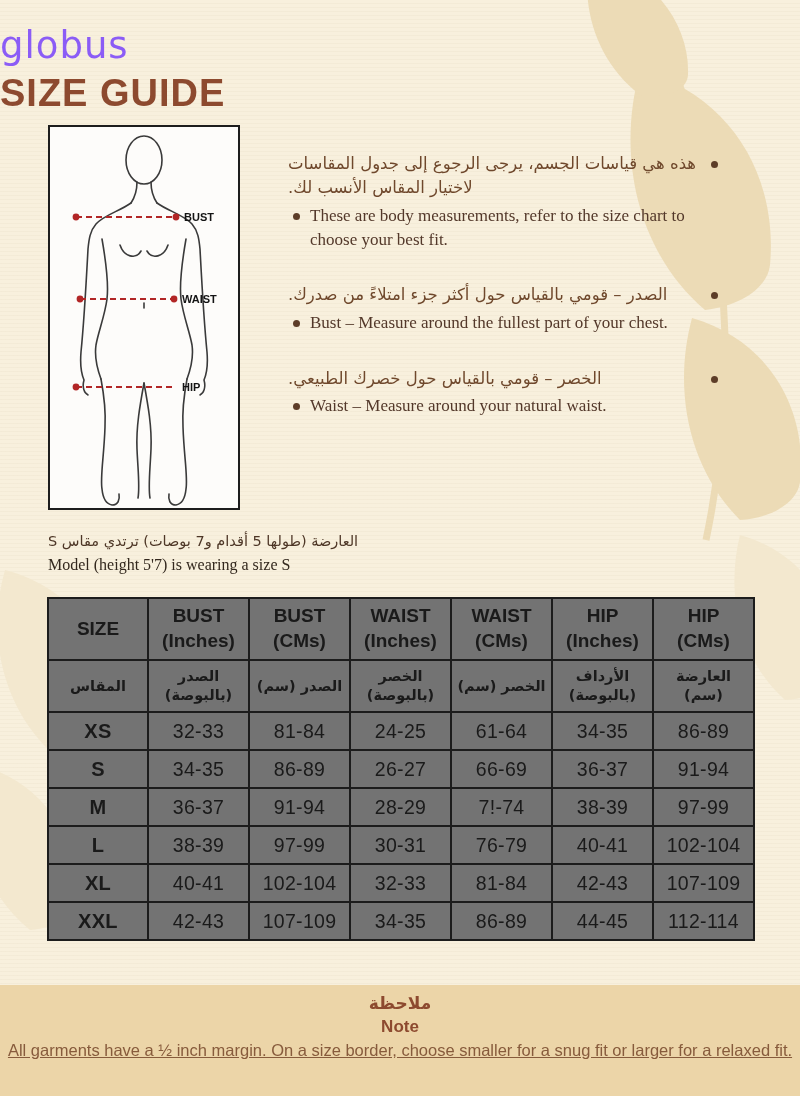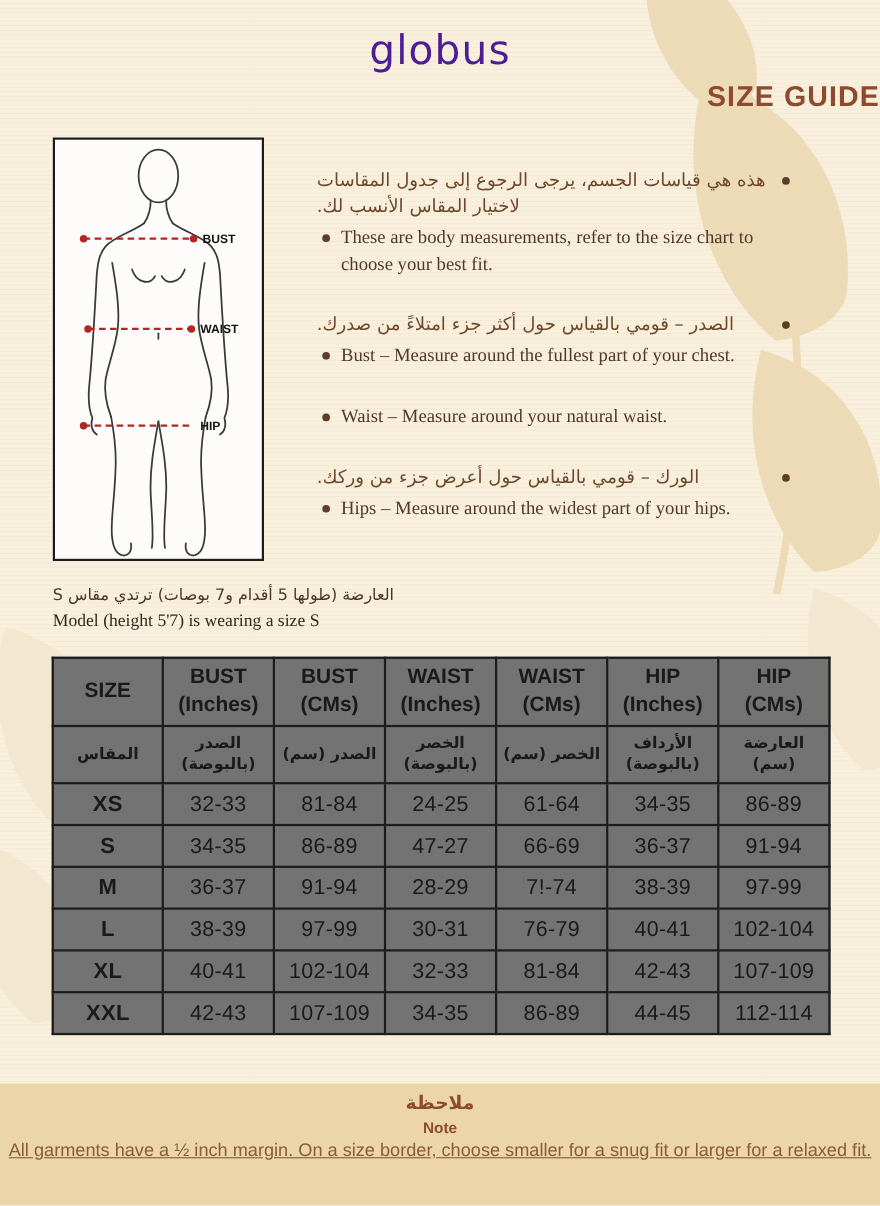--- a/index.html
+++ b/index.html
@@ -12,24 +12,24 @@
   body{font-family:"Liberation Sans",sans-serif;background:#fff;}
   .page{position:relative;width:800px;height:1096px;background:var(--background);overflow:hidden;}
   .page::before{content:"";position:absolute;inset:0;z-index:0;pointer-events:none;
     background:repeating-linear-gradient(0deg, rgba(120,90,40,0.035) 0 1px, transparent 1px 4px);}
   .decor{position:absolute;inset:0;z-index:0;}
   .decor .leaf{fill:var(--leaf);}
   .decor .leaf-faint{fill:var(--leaf-faint);}
   .decor .stem{stroke:var(--leaf);stroke-width:7;fill:none;}
   .content{position:absolute;inset:0;z-index:1;}
 
-  .brand{position:absolute;top:24px;left:0;width:100%;text-align:center;
-    font-family:"DejaVu Sans",sans-serif;font-size:37px;font-weight:500;color:#4c1d95;letter-spacing:1px;}
-  .title{position:absolute;top:72px;left:0;width:100%;text-align:right;
-    font-size:26px;font-weight:700;color:var(--accent);letter-spacing:1px;}
+  .brand{position:absolute;top:24px;left:0;width:100%;
+    font-family:"DejaVu Sans",sans-serif;font-size:37px;font-weight:500;color:#8b5cf6;letter-spacing:1px;}
+  .title{position:absolute;top:72px;left:0;width:100%;text-align:left;
+    font-size:38px;font-weight:700;color:var(--accent);letter-spacing:1px;}
 
   .diagram{position:absolute;left:48px;top:125px;width:192px;height:385px;
     background:#fdfcfa;border:2px solid #1d1d1d;}
   .figure{stroke:#3a3a3a;stroke-width:1.6;fill:none;stroke-linecap:round;}
   .mline{stroke:var(--measure-red);stroke-width:2;stroke-dasharray:6 4;fill:none;}
   .mdot{fill:var(--measure-red);}
   .mlabel{font-family:"Liberation Sans",sans-serif;font-size:11px;font-weight:700;fill:#141414;}
 
   .bullets{position:absolute;left:288px;top:152px;width:434px;}
   .bgroup + .bgroup{margin-top:32px;}
@@ -58,21 +58,21 @@
     font-size:14.5px;font-weight:700;line-height:1.3;direction:rtl;}
   .size-table td{height:38px;font-size:19.5px;letter-spacing:0.3px;}
   .size-table td.size-col{font-weight:700;font-size:20px;}
   .hl{display:block;}
   .hl:empty{display:none;}
 
   .note-band{position:absolute;left:0;top:985px;width:800px;height:111px;
     background:var(--note-band);text-align:center;padding-top:7px;}
   .note-title-ar{font-family:"DejaVu Sans",sans-serif;font-size:17px;font-weight:700;
     color:var(--accent);line-height:1.35;}
-  .note-title-en{font-size:14px;font-weight:700;color:var(--accent);line-height:1.35;margin-top:1px;}
+  .note-title-en{font-size:17px;font-weight:700;color:var(--accent);line-height:1.35;margin-top:1px;}
   .note-body-ar{direction:rtl;font-family:"DejaVu Sans",sans-serif;font-size:14px;
     color:var(--note-text);line-height:1.45;margin-top:3px;}
   .note-body-en{font-size:16.5px;color:var(--note-text);line-height:1.3;margin-top:1px;text-decoration:underline;}
 </style>
 </head>
 <body>
 
 <div class="page">
 
   <svg class="decor" width="800" height="1096" viewBox="0 0 800 1096" aria-hidden="true">
@@ -131,25 +131,22 @@
     <div class="bullets">
       <div class="bgroup">
         <div class="b ar"><span class="dot dr"></span><span>هذه هي قياسات الجسم، يرجى الرجوع إلى جدول المقاسات لاختيار المقاس الأنسب لك.</span></div>
         <div class="b en"><span class="dot dl"></span><span>These are body measurements, refer to the size chart to choose your best fit.</span></div>
       </div>
       <div class="bgroup">
         <div class="b ar"><span class="dot dr"></span><span>الصدر – قومي بالقياس حول أكثر جزء امتلاءً من صدرك.</span></div>
         <div class="b en"><span class="dot dl"></span><span>Bust – Measure around the fullest part of your chest.</span></div>
       </div>
       <div class="bgroup">
+        <div class="b ar"><span class="dot dr"></span><span>الخصر – قومي بالقياس حول خصرك الطبيعي.</span></div>
         <div class="b en"><span class="dot dl"></span><span>Waist – Measure around your natural waist.</span></div>
-      </div>
-      <div class="bgroup">
-        <div class="b ar"><span class="dot dr"></span><span>الورك – قومي بالقياس حول أعرض جزء من وركك.</span></div>
-        <div class="b en"><span class="dot dl"></span><span>Hips – Measure around the widest part of your hips.</span></div>
       </div>
     </div>
 
     <div class="model-note">
       <div class="ar">العارضة (طولها 5 أقدام و7 بوصات) ترتدي مقاس S</div>
       <div class="en">Model (height 5'7) is wearing a size S</div>
     </div>
 
     <table class="size-table">
       <colgroup>
@@ -225,21 +222,21 @@
             <td>81-84</td>
             <td>24-25</td>
             <td>61-64</td>
             <td>34-35</td>
             <td>86-89</td>
           </tr>
           <tr>
             <td class="size-col">S</td>
             <td>34-35</td>
             <td>86-89</td>
-            <td>47-27</td>
+            <td>26-27</td>
             <td>66-69</td>
             <td>36-37</td>
             <td>91-94</td>
           </tr>
           <tr>
             <td class="size-col">M</td>
             <td>36-37</td>
             <td>91-94</td>
             <td>28-29</td>
             <td>7!-74</td>

